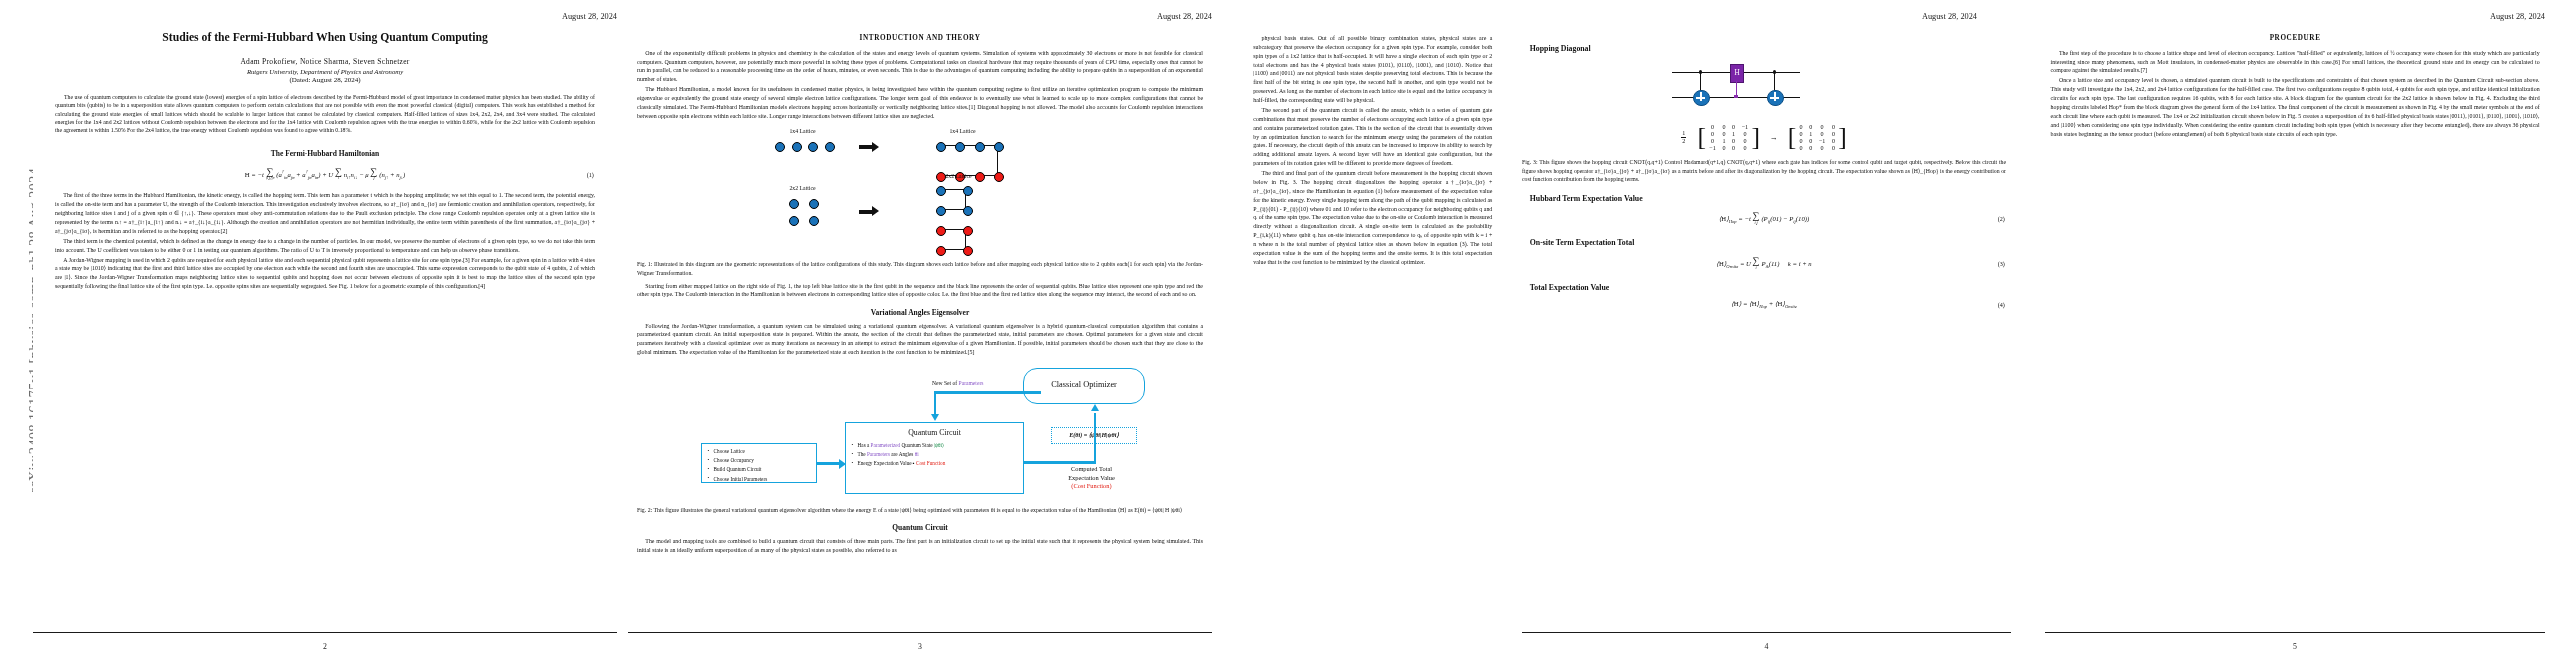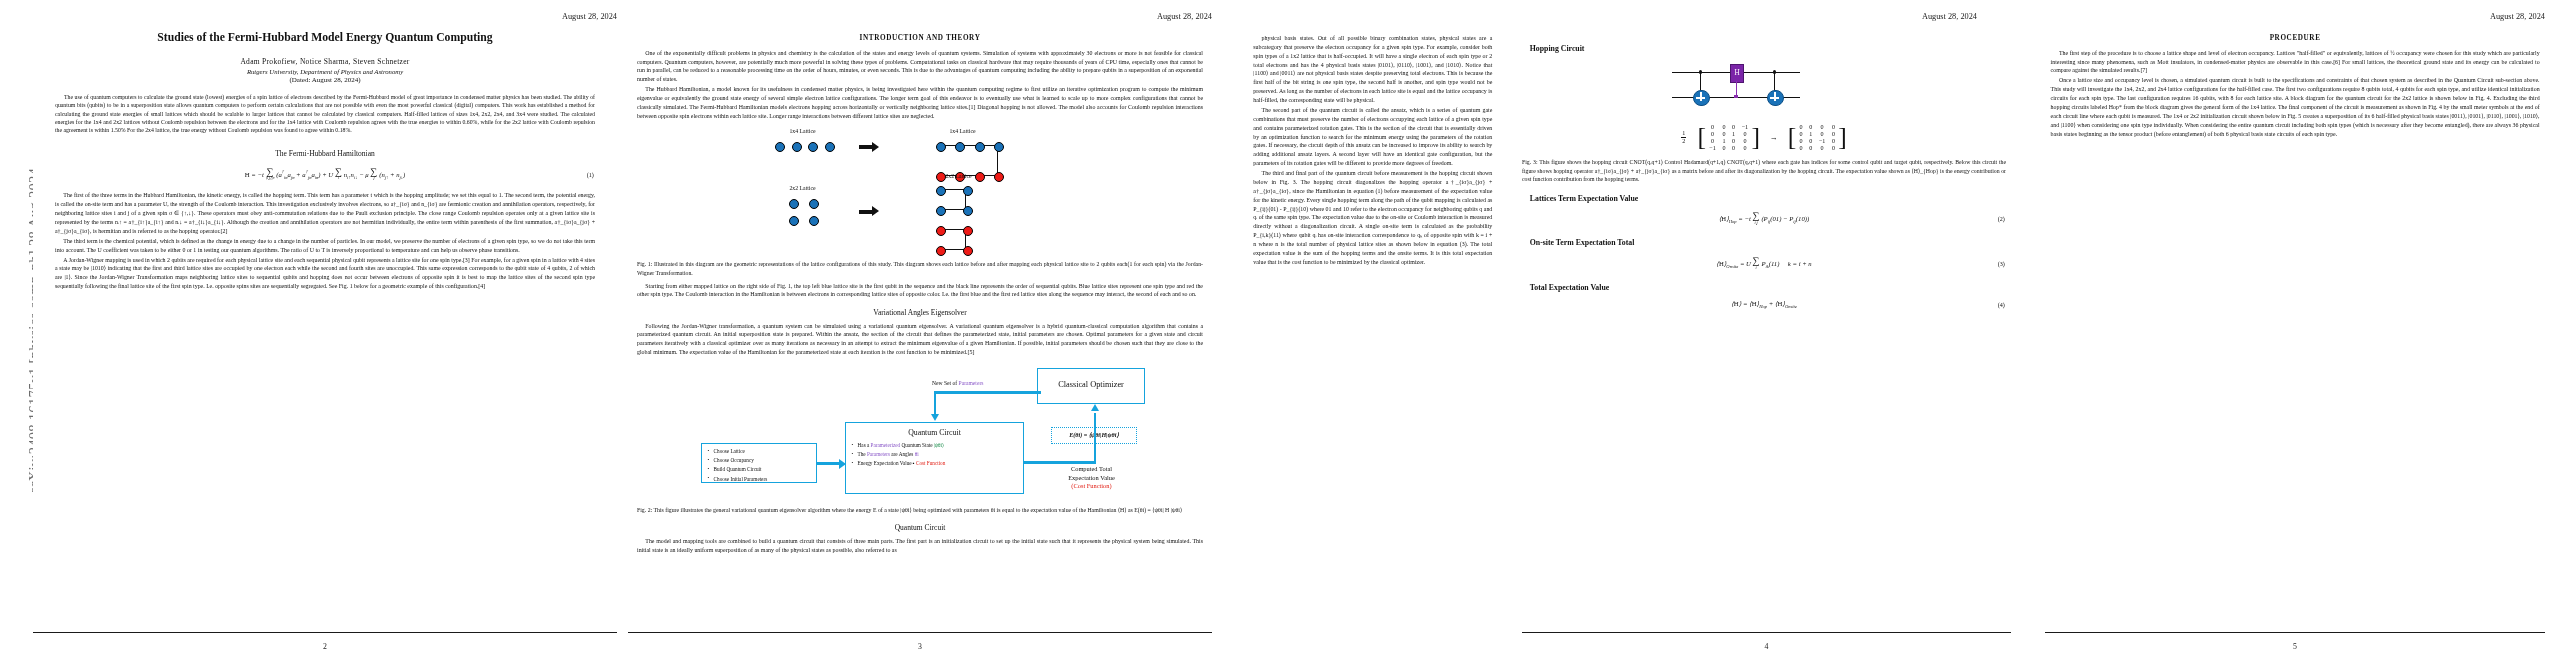--- a/index.html
+++ b/index.html
@@ -27,21 +27,21 @@
   .pgrule{position:absolute;bottom:34px;left:0;width:100%;height:1.1px;background:#1a1a1a;}
 
   
   .title{font-size:11.7px;font-weight:bold;text-align:center;line-height:1.22;margin:0;padding:0 3.3px;}
   .authors{font-size:7.5px;text-align:center;margin-top:12.2px;letter-spacing:0.3px;}
   .affil{font-size:6.7px;font-style:italic;text-align:center;margin-top:1.7px;}
   .dated{font-size:7px;text-align:center;margin-top:1.1px;}
   .abstract{font-size:5.8px;text-align:justify;line-height:1.42;margin:9px 22px 0 22px;text-indent:9px;}
 
   .seccap{font-size:7.2px;font-weight:bold;text-align:center;letter-spacing:0.6px;margin:0 0 6.7px 0;}
-  .subsec{font-size:7.5px;font-weight:normal;text-align:center;margin:9px 0 4.4px 0;}
+  .subsec{font-size:7.5px;font-weight:bold;text-align:center;margin:9px 0 4.4px 0;}
   .subsecL{font-size:7.8px;font-weight:bold;margin:10px 0 5.6px 7.8px;}
   p.body{font-size:5.9px;text-align:justify;line-height:1.5;margin:0 0 1.1px 0;text-indent:8.3px;}
 
   .eqrow{display:flex;align-items:center;justify-content:center;margin:7.8px 0 7.8px 0;position:relative;}
   .eq{font-family:"Liberation Serif",serif;font-size:6.7px;font-style:italic;text-align:center;flex:1;}
   .eqnum{position:absolute;right:1.1px;font-size:6.1px;font-style:normal;}
   sub,sup{font-size:.68em;}
   .up{font-style:normal;}
 
   
@@ -92,21 +92,21 @@
 <body>
 
 <div class="sheet">
 
   <div class="arxiv-stamp">arXiv:2408.16175v1  [physics.comp-ph]  28 Aug 2024</div>
 
   <div class="page" id="page2">
     <div class="pghead">August 28, 2024</div>
 
     <div style="position:absolute;top:31px;left:0;width:584px;">
-      <h1 class="title">Studies of the Fermi-Hubbard Model Energy Quantum Computing</h1>
+      <h1 class="title">Studies of the Fermi-Hubbard When Using Quantum Computing</h1>
       <div class="authors">Adam Prokofiew, Notice Sharma, Steven Schnetzer</div>
       <div class="affil">Rutgers University, Department of Physics and Astronomy</div>
       <div class="dated">(Dated: August 28, 2024)</div>
       <div class="abstract">The use of quantum computers to calculate the ground state (lowest) energies of a spin lattice of electrons described by the Fermi-Hubbard model of great importance in condensed matter physics has been studied. The ability of quantum bits (qubits) to be in a superposition state allows quantum computers to perform certain calculations that are not possible with even the most powerful classical (digital) computers. This work has established a method for calculating the ground state energies of small lattices which should be scalable to larger lattices that cannot be calculated by classical computers. Half-filled lattices of sizes 1x4, 2x2, 2x4, and 3x4 were studied. The calculated energies for the 1x4 and 2x2 lattices without Coulomb repulsion between the electrons and for the 1x4 lattice with Coulomb repulsion agrees with the true energies to within 0.60%, while for the 2x2 lattice with Coulomb repulsion the agreement is within 1.50% For the 2x4 lattice, the true energy without Coulomb repulsion was found to agree within 0.18%.</div>
 
       <div style="margin:14.5px 22px 0 22px;">
         <div class="subsec">The Fermi-Hubbard Hamiltonian</div>
 
         <div class="eqrow">
           <div class="eq">
@@ -208,21 +208,21 @@
       </div>
 
       <p class="body" style="margin-top:4.4px;">Starting from either mapped lattice on the right side of Fig. 1, the top left blue lattice site is the first qubit in the sequence and the black line represents the order of sequential qubits. Blue lattice sites represent one spin type and red the other spin type. The Coulomb interaction in the Hamiltonian is between electrons in corresponding lattice sites of opposite color. I.e. the first blue and the first red lattice sites along the sequence may interact, the second of each and so on.</p>
 
       <div class="subsec">Variational Angles Eigensolver</div>
       <p class="body">Following the Jordan-Wigner transformation, a quantum system can be simulated using a variational quantum eigensolver. A variational quantum eigensolver is a hybrid quantum-classical computation algorithm that contains a parameterized quantum circuit. An initial superposition state is prepared. Within the ansatz, the section of the circuit that defines the parameterized state, initial parameters are chosen. Optimal parameters for a given state and circuit parameters iteratively with a classical optimizer over as many iterations as necessary in an attempt to extract the minimum eigenvalue of a given Hamiltonian. If possible, initial parameters should be chosen such that they are close to the global minimum. The expectation value of the Hamiltonian for the parameterized state at each iteration is the cost function to be minimized.[5]</p>
 
       <div class="fig">
         <div class="vqe" style="width:566px;">
 
-          <div class="vbox" style="left:400px;top:6.7px;width:108px;height:36px;">
+          <div class="vbox" style="left:386px;top:6.7px;width:122px;height:36px;border-radius:14px;">
             <div class="vtitle" style="margin-top:10.6px;font-size:8.3px;">Classical Optimizer</div>
           </div>
 
           <div class="arrowlbl" style="left:295px;top:18.3px;">
             <span>New Set of </span><span class="clr-purple">Parameters</span>
           </div>
 
           <div class="varrow" style="left:297px;top:30px;width:107px;height:2.2px;"></div>
           <div class="varrow" style="left:297px;top:30px;width:2.2px;height:24.5px;"></div>
           <div class="vhead" style="left:294px;top:53px;border-left:4.4px solid transparent;border-right:4.4px solid transparent;border-top:7.2px solid #15a3dd;"></div>
@@ -283,21 +283,21 @@
   <div class="page" id="page4wrap">
     <div class="pghead" style="right:34px;">August 28, 2024</div>
 
     <div style="position:absolute;top:34px;left:3.3px;width:239px;">
       <p class="body">physical basis states. Out of all possible binary combination states, physical states are a subcategory that preserve the electron occupancy for a given spin type. For example, consider both spin types of a 1x2 lattice that is half-occupied. It will have a single electron of each spin type or 2 total electrons and has the 4 physical basis states |0101⟩, |0110⟩, |1001⟩, and |1010⟩. Notice that |1100⟩ and |0011⟩ are not physical basis states despite preserving total electrons. This is because the first half of the bit string is one spin type, the second half is another, and spin type would not be preserved. As long as the number of electrons in each lattice site is equal and the lattice occupancy is half-filled, the corresponding state will be physical.</p>
       <p class="body">The second part of the quantum circuit is called the ansatz, which is a series of quantum gate combinations that must preserve the number of electrons occupying each lattice of a given spin type and contains parameterized rotation gates. This is the section of the circuit that is essentially driven by an optimization function to search for the minimum energy using the parameters of the rotation gates. If necessary, the circuit depth of this ansatz can be increased to improve its ability to search by adding additional ansatz layers. A second layer will have an identical gate configuration, but the parameters of its rotation gates will be different to provide more degrees of freedom.</p>
       <p class="body">The third and final part of the quantum circuit before measurement is the hopping circuit shown below in Fig. 3. The hopping circuit diagonalizes the hopping operator a†_{iσ}a_{jσ} + a†_{jσ}a_{iσ}, since the Hamiltonian in equation (1) before measurement of the expectation value for the kinetic energy. Every single hopping term along the path of the qubit mapping is calculated as P_{ij}(01) - P_{ij}(10) where 01 and 10 refer to the electron occupancy for neighboring qubits q and qᵢ of the same spin type. The expectation value due to the on-site or Coulomb interaction is measured directly without a diagonalization circuit. A single on-site term is calculated as the probability P_{i,k}(11) where qubit qᵢ has on-site interaction correspondence to qₖ of opposite spin with k = i + n where n is the total number of physical lattice sites as shown below in equation (3). The total expectation value is the sum of the hopping terms and the onsite terms. It is this total expectation value that is the cost function to be minimized by the classical optimizer.</p>
     </div>
 
     <div style="position:absolute;top:34px;left:272px;width:484px;">
-      <div class="subsecL">Hopping Circuit</div>
+      <div class="subsecL">Hopping Diagonal</div>
 
       <div class="circ" style="height:60px;">
         <div class="wire" style="left:150px;top:13.3px;width:128px;"></div>
         <div class="wire" style="left:150px;top:38px;width:128px;"></div>
 
         <div class="ctrl" style="left:177px;top:11.7px;"></div>
         <div class="vline" style="left:178px;top:13.3px;height:25.6px;"></div>
         <div class="xgate" style="left:171px;top:31px;"></div>
 
         <div class="hgate" style="left:208px;top:5.6px;">H</div>
@@ -378,21 +378,21 @@
                   <td>0</td>
                 </tr>
           </tbody>
             </table>
           <span class="brk">]</span>
         </span>
       </div>
 
       <div class="figcap" style="margin-top:6.7px;">Fig. 3: This figure shows the hopping circuit CNOT(q,q+1) Control Hadamard(q+1,q) CNOT(q,q+1) where each gate has indices for some control qubit and target qubit, respectively. Below this circuit the figure shows hopping operator a†_{iσ}a_{jσ} + a†_{jσ}a_{iσ} as a matrix before and after its diagonalization by the hopping circuit. The expectation value shown as ⟨H⟩_{Hop} is the energy contribution or cost function contribution from the hopping terms.</div>
 
-      <div class="subsecL">Lattices Term Expectation Value</div>
+      <div class="subsecL">Hubbard Term Expectation Value</div>
       <div class="eqrow">
         <div class="eq">
           ⟨<span class="up">H</span>⟩<sub><i>Hop</i></sub> = −<i>t</i>
           <span style="display:inline-block;text-align:center;vertical-align:middle;">
             <span style="font-size:10px;">∑</span><br><span style="font-size:3.9px;position:relative;top:-3.3px;">i,j</span>
           </span>
           (<i>P</i><sub>ij</sub>(01) − <i>P</i><sub>ij</sub>(10))
         </div>
         <span class="eqnum">(2)</span>
       </div>

